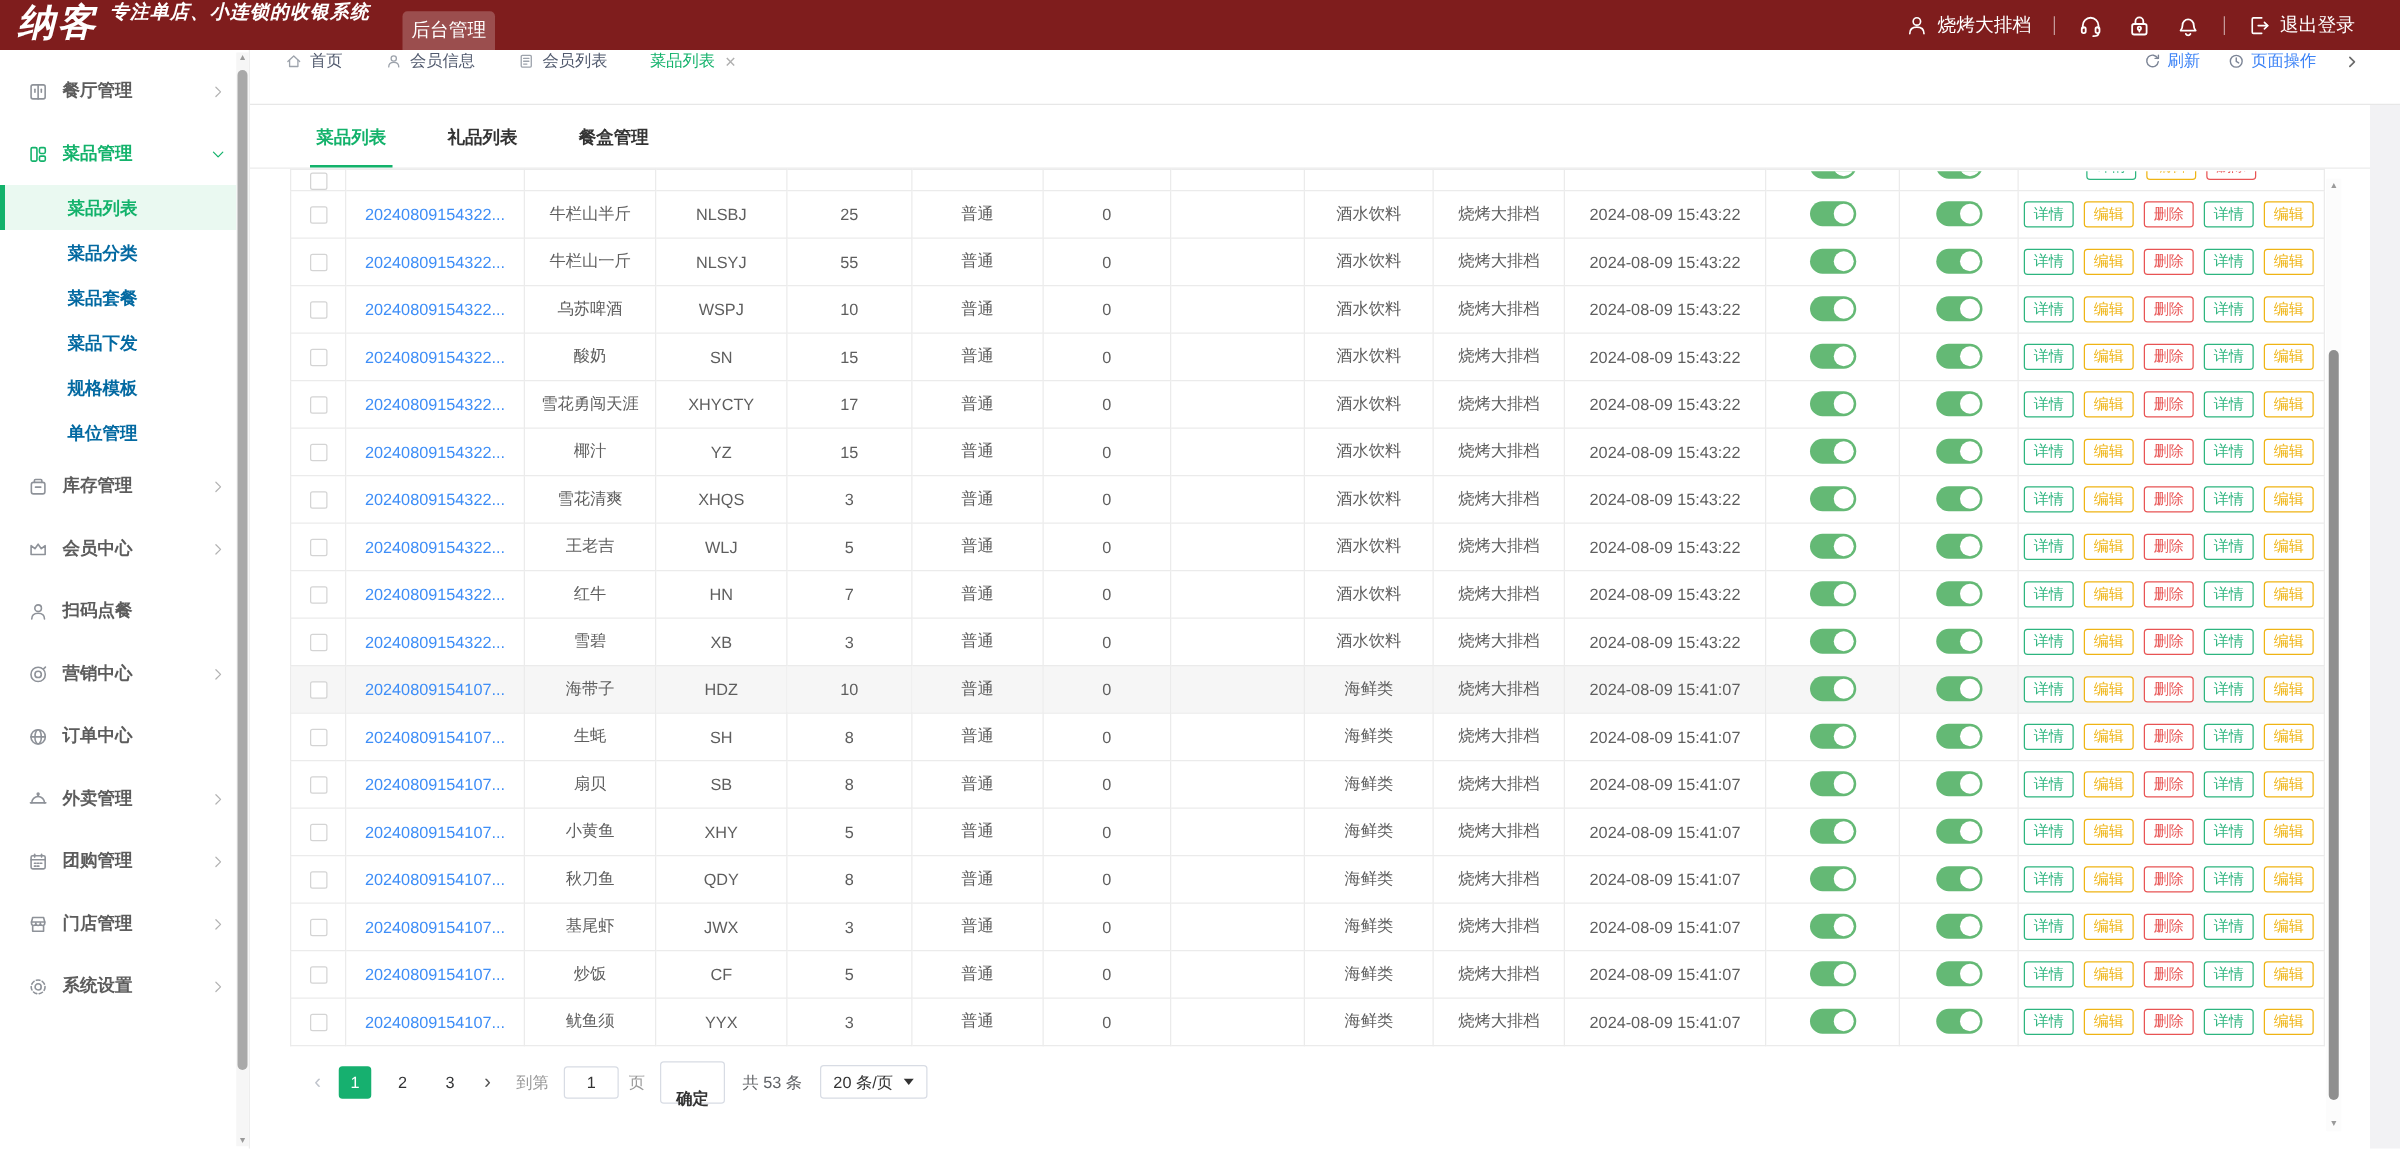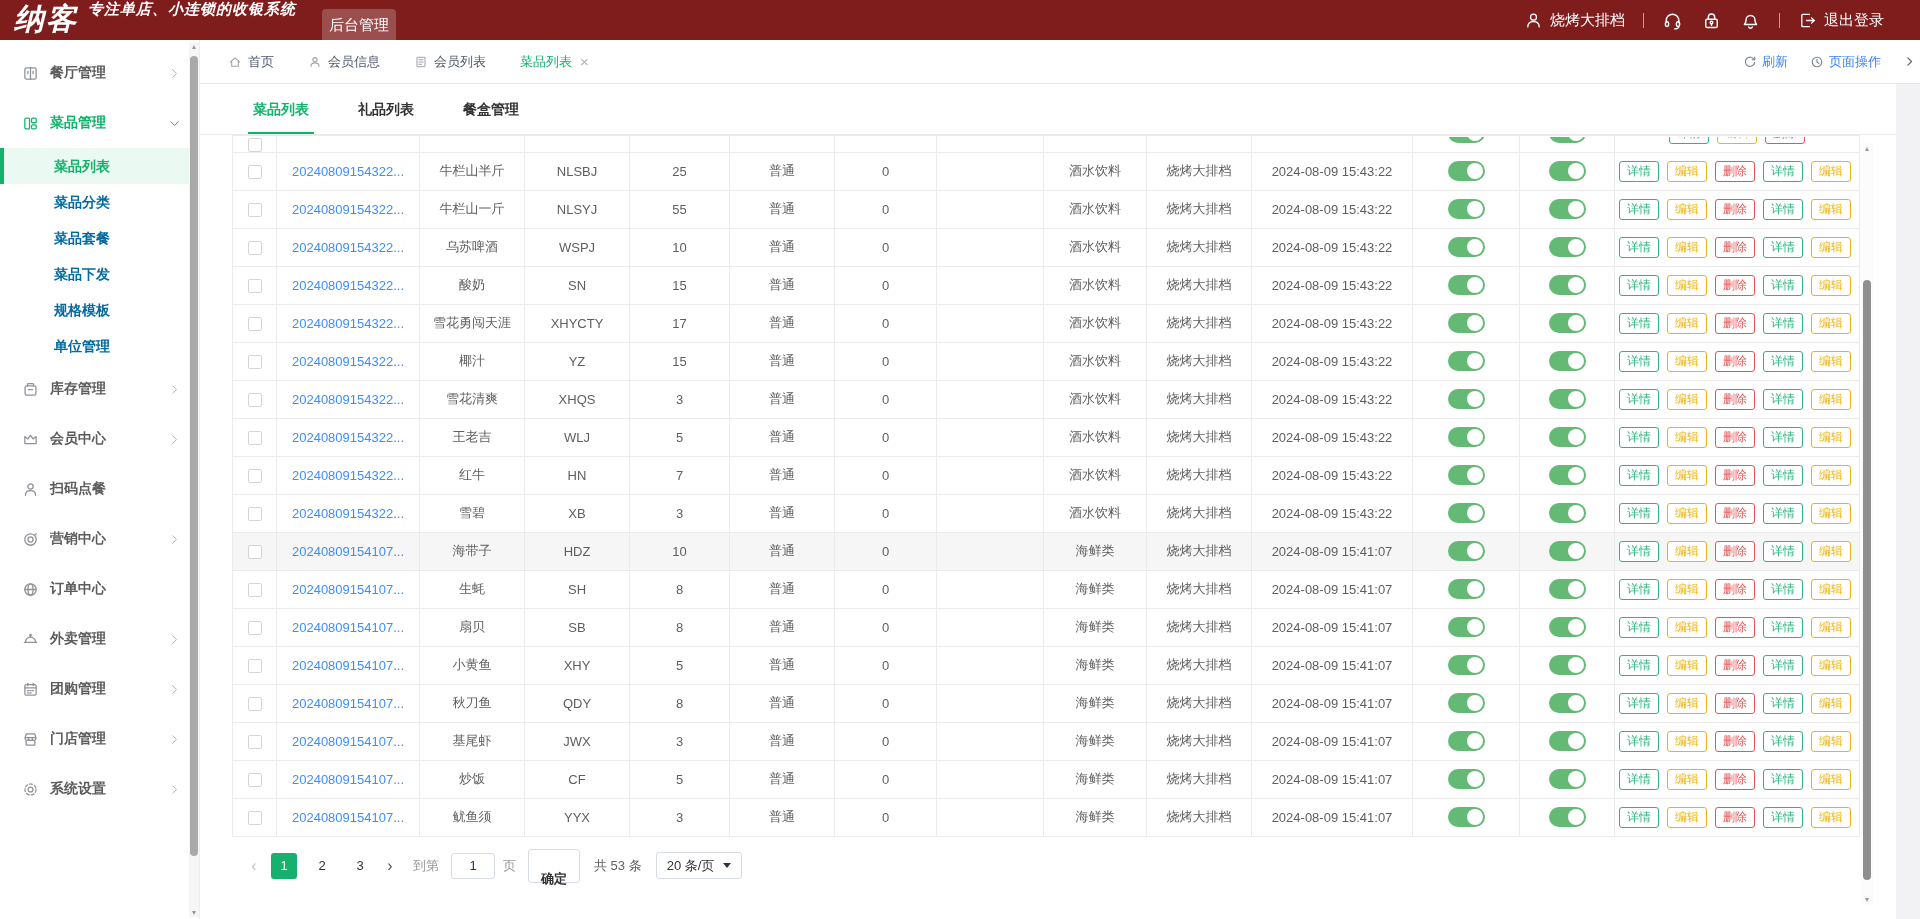--- a/index.html
+++ b/index.html
@@ -34,22 +34,22 @@
   .side-item.active { color:#13B26B; }
   .side-item.active .side-icon, .side-item.active .side-chev { color:#13B26B; }
   .side-sub { height:36px; line-height:36px; padding-left:54px; font-size:14px; font-weight:700;
     color:#0369a1; cursor:pointer; }
   .side-sub.active { background:#EAF9F1; color:#13B26B; border-left:4px solid #13B26B; padding-left:50px; }
   .side-scroll { position:absolute; right:0; top:2px; width:10px; height:875px; background:#f6f6f6; }
   .side-scroll .thumb { position:absolute; left:1px; top:14px; width:8px; height:800px; background:#a9a9a9; border-radius:4px; }
   .sarr { position:absolute; left:0; width:10px; text-align:center; font-size:7px; color:#9a9a9a; }
 
   
-  .tabbar { height:44px; border-bottom:1px solid #e7e7e7; display:flex; align-items:center;
-    padding:0 4px 0 28px; font-size:13px; color:#515a6e; background:#fff; }
+  .tabbar { height:44px; border-bottom:1px solid #e7e7e7; display:flex; align-items:flex-start;
+    padding:0 32px 0 28px; font-size:13px; color:#515a6e; background:#fff; }
   .page-tab { display:flex; align-items:center; gap:6px; margin-right:34px; cursor:pointer; }
   .page-tab .tab-ic { color:#9da3ac; display:inline-flex; }
   .page-tab.active { color:#13B26B; }
   .tab-x { color:#b0b0b0; font-size:15px; margin-left:2px; }
   .tb-right { margin-left:auto; display:flex; align-items:center; gap:22px; color:#3b82f6; }
   .tb-right .grp { display:flex; align-items:center; gap:5px; cursor:pointer; }
   .tb-right .grp .ic { color:#7d8697; display:inline-flex; }
   .tb-chev { color:#6a6a6a; display:inline-flex; }
 
   

